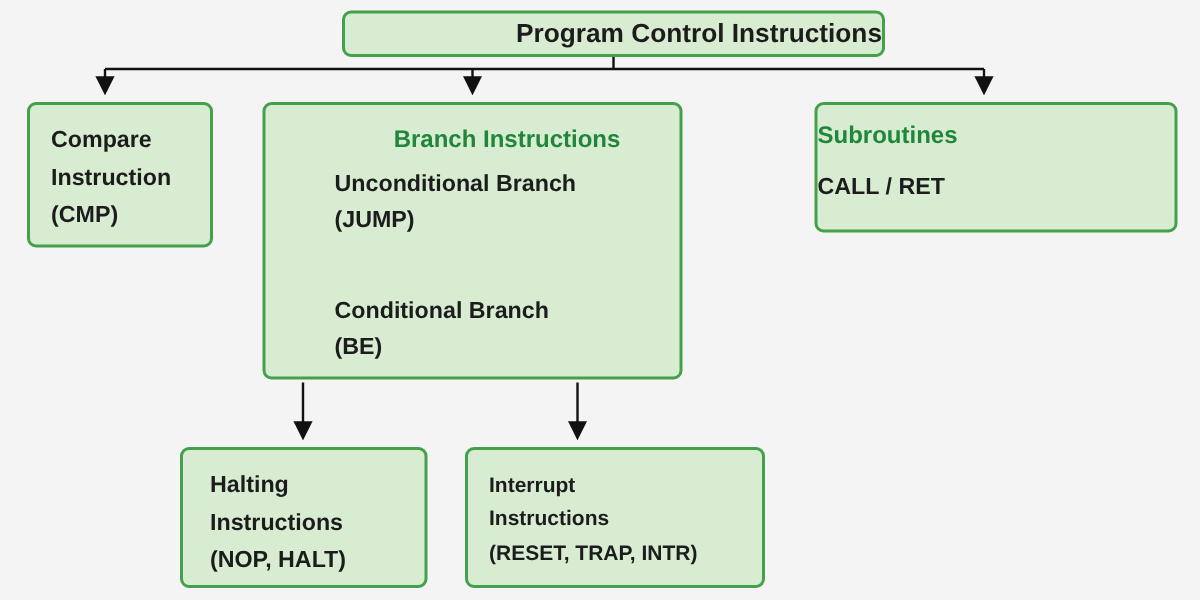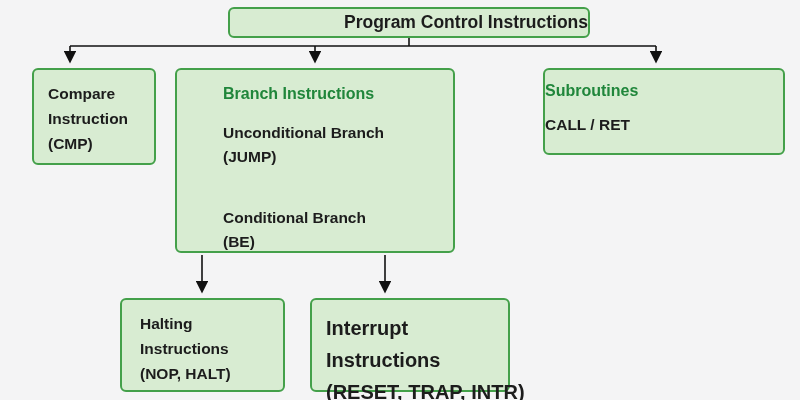--- a/index.html
+++ b/index.html
@@ -30,54 +30,55 @@
     border-radius:6px;
     color:var(--text);
     font-weight:700;
   }
   .node-root{
     left:228px;top:7px;width:362px;height:31px;
     display:flex;align-items:center;justify-content:flex-end;
     font-size:17.5px;
   }
   .node-compare{
-    left:32px;top:68px;width:124px;height:97px;
+    left:18px;top:68px;width:124px;height:97px;
     padding:12px 0 0 14px;
     font-size:15.5px;line-height:1.6;
   }
   .node-branch{
     left:175px;top:68px;width:280px;height:185px;
     padding:12px 0 0 46px;
     font-size:15.5px;line-height:1.55;
   }
   .node-branch .node-title{
     color:var(--heading);
     font-size:16px;
-    margin-bottom:14px;
+    margin-bottom:4px;
+    text-align:center;
   }
   .node-subroutines{
     left:543px;top:68px;width:242px;height:87px;
     padding-top:12px;
     text-align:left;
     font-size:15.5px;
   }
   .node-subroutines .node-title{
     color:var(--heading);
     font-size:16px;
     margin-bottom:16px;
   }
   .node-halting{
     left:120px;top:298px;width:165px;height:94px;
     padding:12px 0 12px 18px;
     font-size:15.5px;line-height:1.6;
   }
   .node-interrupt{
     left:310px;top:298px;width:200px;height:94px;
     padding:12px 0 0 14px;
-    font-size:20px;line-height:1.6;
+    font-size:14px;line-height:1.6;
   }
   .line{white-space:nowrap;}
   .gap{margin-top:37px;}
 </style>
 </head>
 <body>
 
 <div class="stage">
 
   <svg class="connectors" viewBox="0 0 800 400" xmlns="http://www.w3.org/2000/svg">

